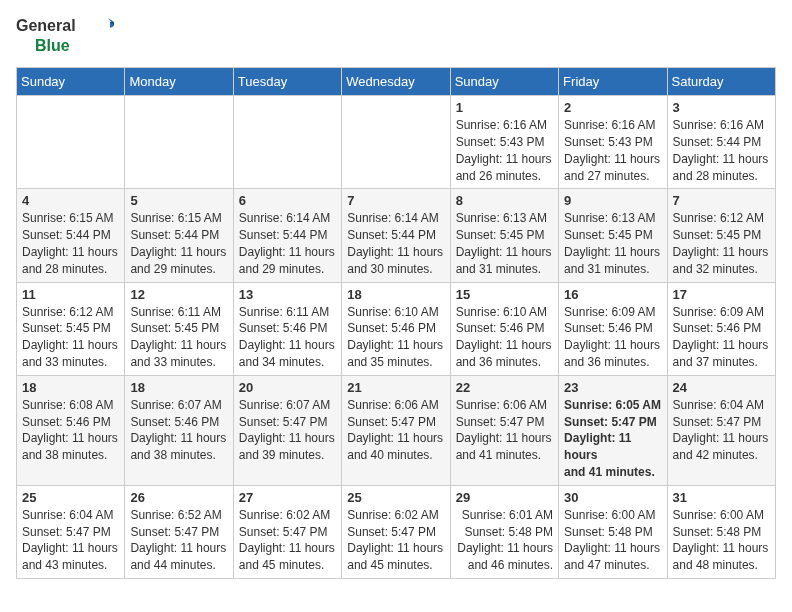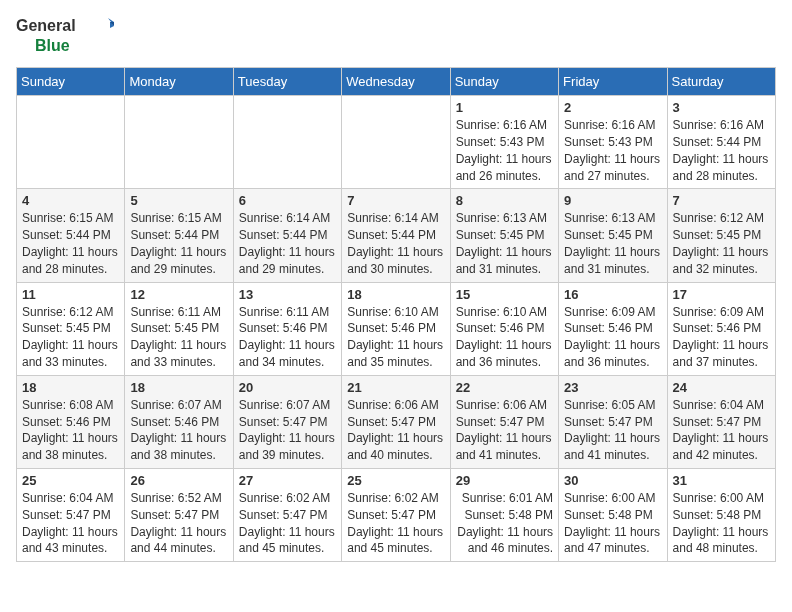--- a/index.html
+++ b/index.html
@@ -270,21 +270,21 @@
         </td>
         <td>
           <span class="day-num">22</span>
           <div class="day-info" style="white-space: pre-line;">Sunrise: 6:06 AM
 Sunset: 5:47 PM
 Daylight: 11 hours
 and 41 minutes.</div>
         </td>
         <td>
           <span class="day-num">23</span>
-          <div class="day-info" style="white-space: pre-line;">Sunrise: 6:05 AM
+          <div class="day-info" style="white-space: pre-line; font-weight: bold;">Sunrise: 6:05 AM
 Sunset: 5:47 PM
 Daylight: 11 hours
 and 41 minutes.</div>
         </td>
         <td>
           <span class="day-num">24</span>
           <div class="day-info" style="white-space: pre-line;">Sunrise: 6:04 AM
 Sunset: 5:47 PM
 Daylight: 11 hours
 and 42 minutes.</div>

